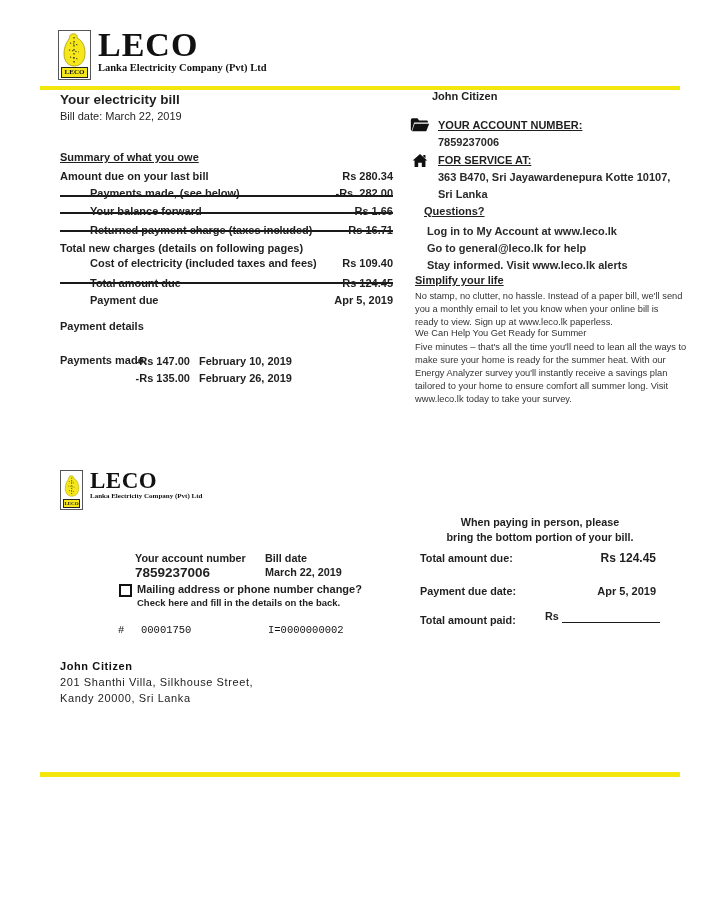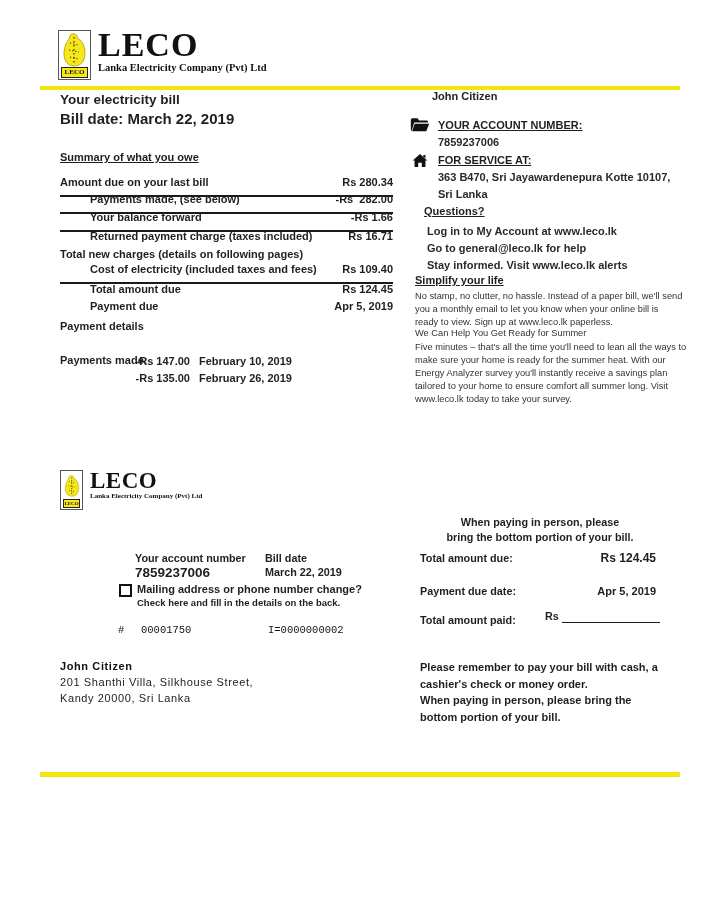--- a/index.html
+++ b/index.html
@@ -30,26 +30,26 @@
   .logo-main .logo-name { font-size:34px; line-height:30px; letter-spacing:1px; }
   .logo-small .logo-name { font-size:23px; line-height:21px; letter-spacing:0.5px; }
   .logo-sub { font-family:"Liberation Serif", serif; font-weight:bold; color:#111; }
   .logo-main .logo-sub { font-size:10.5px; margin-top:2px; }
   .logo-small .logo-sub { font-size:7px; margin-top:1px; }
 
   .yellow-rule { background:#f2e60d; height:4px; }
 
   
   .bill-title { font-size:13.5px; font-weight:bold; color:#1f1f1f; }
-  .bill-date  { font-size:15px; font-weight:bold; color:#1f1f1f; }
+  .bill-date  { font-size:11px; font-weight:normal; color:#1f1f1f; }
   .section-heading { font-size:11px; font-weight:bold; color:#1f1f1f; text-decoration:underline; }
 
   .summary-table { width:333px; font-size:11px; font-weight:bold; color:#1f1f1f; }
   .srow { display:flex; justify-content:space-between; align-items:flex-end;
-          height:17.5px; padding-bottom:7px; }
+          height:17.5px; padding-bottom:13px; }
   .srow.rule { border-bottom:2px solid #1a1a1a; }
   .srow .lbl.ind { padding-left:30px; }
   .srow .val { white-space:pre; }
 
   .pay-heading { font-size:11px; font-weight:bold; color:#1f1f1f; }
   .pay-row { display:flex; font-size:11px; font-weight:bold; color:#1f1f1f; margin-bottom:5px; }
   .pay-amt { width:130px; text-align:right; }
   .pay-date { margin-left:9px; }
 
   
@@ -229,20 +229,14 @@
   <div class="abs amt-row" style="left:420px; top:585px;">
     <span class="stub-lbl">Payment due date:</span>
     <span class="amt-val-sm">Apr 5, 2019</span>
   </div>
   <div class="abs" style="left:420px; top:610px; width:236px;">
     <span class="stub-lbl">Total amount paid:</span>
     <span class="stub-lbl" style="position:absolute; left:125px;">Rs</span>
     <span class="paid-line" style="position:absolute; left:142px; top:1px;"></span>
   </div>
 
-  <div class="abs bold-note" style="left:420px; top:659px;">
-    <div>Please remember to pay your bill with cash, a</div>
-    <div>cashier's check or money order.</div>
-    <div>When paying in person, please bring the</div>
-    <div>bottom portion of your bill.</div>
-  </div>
 
 </div>
 
 </body></html>

